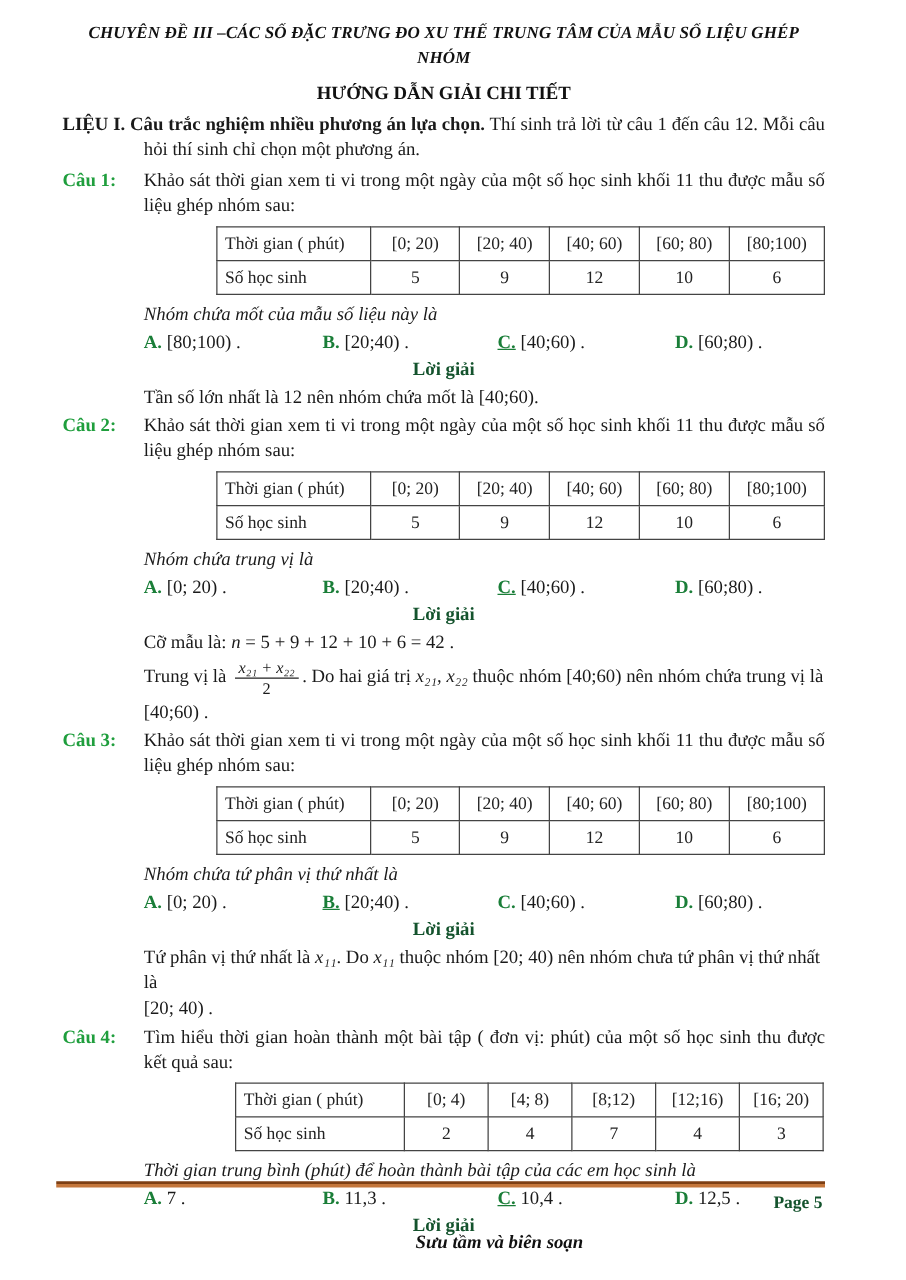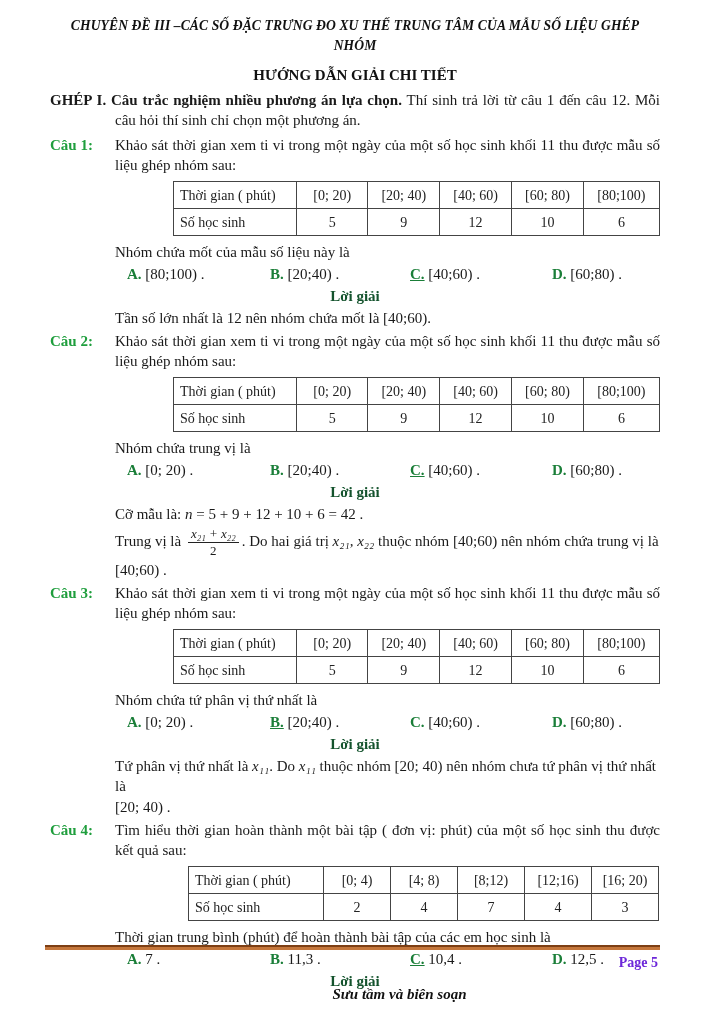--- a/index.html
+++ b/index.html
@@ -38,24 +38,24 @@
   }
   table.data-table td{
     border:1px solid #444;padding:3px 6px;height:20px;
     text-align:center;vertical-align:middle;color:#222;
   }
   table.data-table td.c1{text-align:left;width:126px;}
   table.q123 td.iv{width:66px;}
   table.q4{margin-left:73px;}
   table.q4 td.c1{width:122px;}
   table.q4 td.iv{width:54px;}
-  .q-question{margin-top:1px;}
+  .q-question{margin-top:1px;font-style:italic;}
   .options{display:flex;margin-top:2px;}
   .opt{white-space:nowrap;}
-  .opt1{flex:0 0 143px;margin-left:12px;}
+  .opt1{flex:0 0 143px;}
   .opt2{flex:0 0 140px;}
   .opt3{flex:0 0 142px;}
   .opt4{flex:1;}
   .opt-letter{color:#1a7e38;font-weight:bold;}
   .opt-letter.u{text-decoration:underline;}
   .loigiai{
     text-align:center;color:#14532d;font-weight:bold;margin:2px 0 2px -65px;
   }
   .sol-line{margin-top:1px;}
   .frac{
@@ -63,36 +63,36 @@
     margin:0 3px;line-height:1.05;
   }
   .frac .num{display:block;font-size:13px;border-bottom:1px solid #222;padding:0 3px 1px;}
   .frac .den{display:block;font-size:13px;padding-top:1px;}
   .frac-line{margin:3px 0;}
   .footer-rule{
     position:absolute;left:45px;right:45px;top:945px;height:5px;
     background:linear-gradient(to bottom,#7d3f14 0%,#7d3f14 45%,#c4763b 45%,#c4763b 100%);
   }
   .footer-page{
-    position:absolute;top:953px;right:47px;font-weight:bold;font-size:14px;color:#6d28d9;
+    position:absolute;top:953px;right:47px;font-weight:bold;font-size:14px;color:#14532d;
   }
   .footer-credit{
     position:absolute;top:984px;left:0;width:100%;text-align:center;
     font-weight:bold;font-style:italic;font-size:15px;color:#111;padding-left:47px;
   }
 </style>
 </head>
 <body>
 
 <div class="page">
 
   <div class="doc-title">CHUYÊN ĐỀ III –CÁC SỐ ĐẶC TRƯNG ĐO XU THẾ TRUNG TÂM CỦA MẪU SỐ LIỆU GHÉP NHÓM</div>
   <div class="section-title">HƯỚNG DẪN GIẢI CHI TIẾT</div>
 
-  <div class="part"><span class="b">GHÉP I.</span>&nbsp;<span class="b">Câu trắc nghiệm nhiều phương án lựa chọn.</span> <span>Thí sinh trả lời từ câu 1 đến câu 12. Mỗi câu hỏi thí sinh chỉ chọn một phương án.</span></div>
+  <div class="part"><span class="b">LIỆU I.</span>&nbsp;<span class="b">Câu trắc nghiệm nhiều phương án lựa chọn.</span> <span>Thí sinh trả lời từ câu 1 đến câu 12. Mỗi câu hỏi thí sinh chỉ chọn một phương án.</span></div>
 
   <div class="question">
     <div class="q-row">
       <div class="q-label">Câu 1:</div>
       <div class="q-body">
         <div class="q-text">Khảo sát thời gian xem ti vi trong một ngày của một số học sinh khối 11 thu được mẫu số liệu ghép nhóm sau:</div>
         <table class="data-table q123">
           <tbody>
               <tr>
             <td class="c1">Thời gian ( phút)</td>

